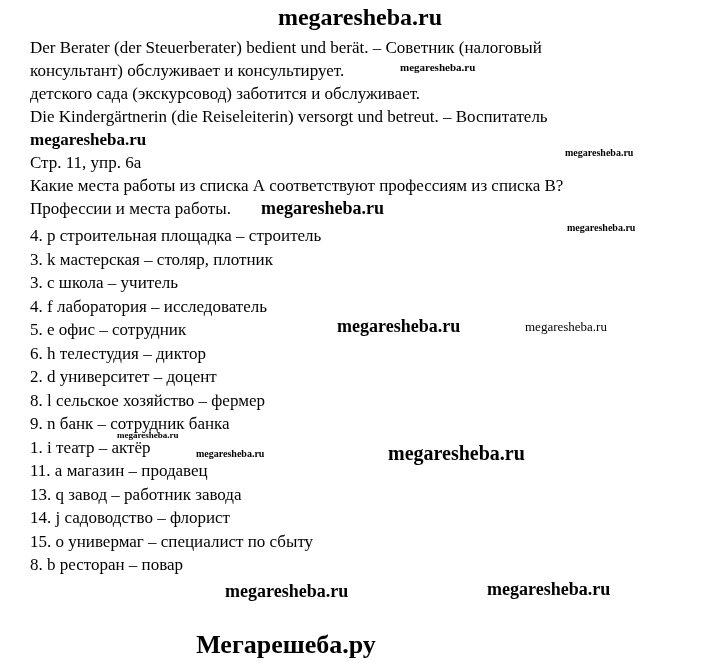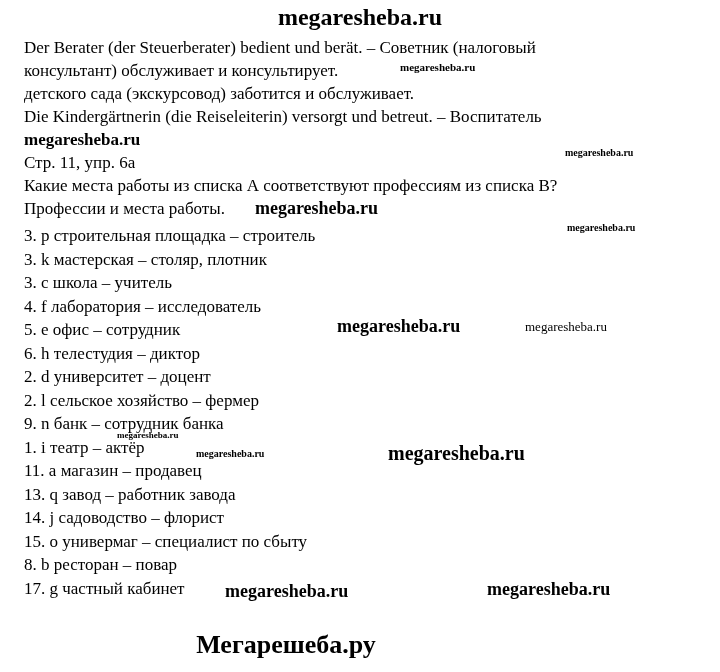--- a/index.html
+++ b/index.html
@@ -20,21 +20,21 @@
     height: 672px;
   }
   .header-watermark {
     padding-top: 2px;
     text-align: center;
     font-size: 24px;
     font-weight: bold;
     line-height: 30px;
   }
   .content {
-    padding-left: 24px;
+    padding-left: 30px;
     padding-right: 20px;
   }
   .intro {
     margin-top: 4px;
   }
   .line {
     font-size: 17px;
     line-height: 23px;
     white-space: nowrap;
   }
@@ -89,36 +89,35 @@
 
     <div class="line">Стр. 11, упр. 6а</div>
 
     <div class="line">Какие места работы из списка А соответствуют профессиям из списка В?</div>
 
     <div class="line title-line">
       <span>Профессии и места работы.</span><span class="inline-gap">megaresheba.ru</span>
     </div>
 
     <div class="answers">
-      <div class="line">3. p строительная площадка – строитель</div>
+      <div class="line">4. p строительная площадка – строитель</div>
       <div class="line">3. k мастерская – столяр, плотник</div>
       <div class="line">3. c школа – учитель</div>
       <div class="line">4. f лаборатория – исследователь</div>
       <div class="line">5. e офис – сотрудник</div>
       <div class="line">6. h телестудия – диктор</div>
       <div class="line">2. d университет – доцент</div>
-      <div class="line">2. l сельское хозяйство – фермер</div>
+      <div class="line">8. l сельское хозяйство – фермер</div>
       <div class="line">9. n банк – сотрудник банка</div>
       <div class="line">1. i театр – актёр</div>
       <div class="line">11. a магазин – продавец</div>
       <div class="line">13. q завод – работник завода</div>
       <div class="line">14. j садоводство – флорист</div>
       <div class="line">15. o универмаг – специалист по сбыту</div>
       <div class="line">8. b ресторан – повар</div>
-      <div class="line">17. g частный кабинет</div>
     </div>
 
   </div>
 
   <span class="wm-abs b" style="left:400px; top:61px; font-size:11px;">megaresheba.ru</span>
   <span class="wm-abs b" style="left:565px; top:147px; font-size:10px;">megaresheba.ru</span>
   <span class="wm-abs b" style="left:567px; top:222px; font-size:10px;">megaresheba.ru</span>
   <span class="wm-abs b" style="left:337px; top:316px; font-size:18px;">megaresheba.ru</span>
   <span class="wm-abs" style="left:525px; top:319px; font-size:13px;">megaresheba.ru</span>
   <span class="wm-abs b" style="left:117px; top:430px; font-size:9px;">megaresheba.ru</span>

